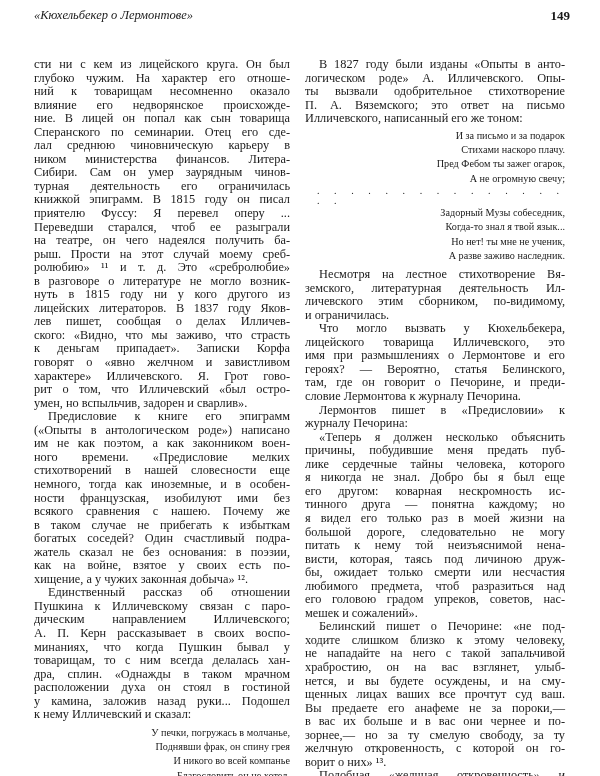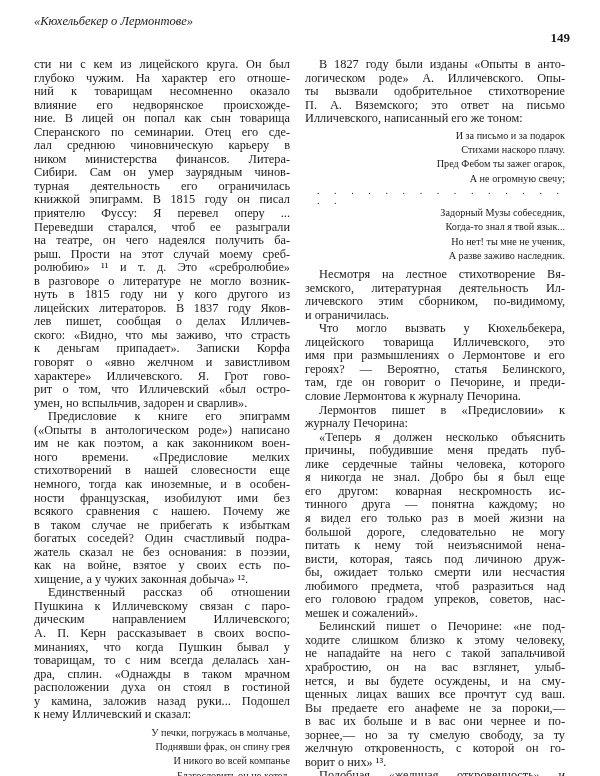--- a/index.html
+++ b/index.html
@@ -1,19 +1,19 @@
 <!DOCTYPE html>
 <html><head>
 <meta charset="utf-8">
 <style>
   html, body { margin: 0; padding: 0; background: #ffffff; }
   body { width: 600px; height: 776px; position: relative; overflow: hidden; color: #1a1a1a; font-family: "DejaVu Serif", serif; }
-  .header { position: absolute; top: 14px; left: 34px; right: 30px; height: 20px; }
+  .header { position: absolute; top: 8px; left: 34px; right: 30px; height: 20px; }
   .running-title { position: absolute; left: 0; top: 0; font-family: "Liberation Serif", serif; font-style: italic; font-size: 12.5px; }
-  .page-number { position: absolute; right: 0; top: 0; font-family: "Liberation Serif", serif; font-weight: bold; font-size: 13px; margin-top: 16px; }
+  .page-number { position: absolute; right: 0; top: 0; font-family: "Liberation Serif", serif; font-weight: bold; font-size: 13px; }
   .col { position: absolute; top: 58px; width: 256px; font-family: "Liberation Serif", serif; font-size: 12.3px; line-height: 13.55px; text-align: justify; }
   .col-left { left: 34px; }
   .col-right { left: 305px; width: 260px; }
   .line { white-space: nowrap; display: block; text-align-last: justify; text-align: justify; height: 13.55px; }
   .line.last { text-align-last: left; }
   .verse { display: block; font-size: 10.2px; line-height: 14.3px; padding-left: 12px; white-space: nowrap; text-align: right; }
   .verse-dots { display: block; font-size: 10px; line-height: 10px; padding-left: 12px; letter-spacing: 6px; }
   .ind { padding-left: 14px; font-family: Liberation Serif, serif; }
 </style>
 </head>

